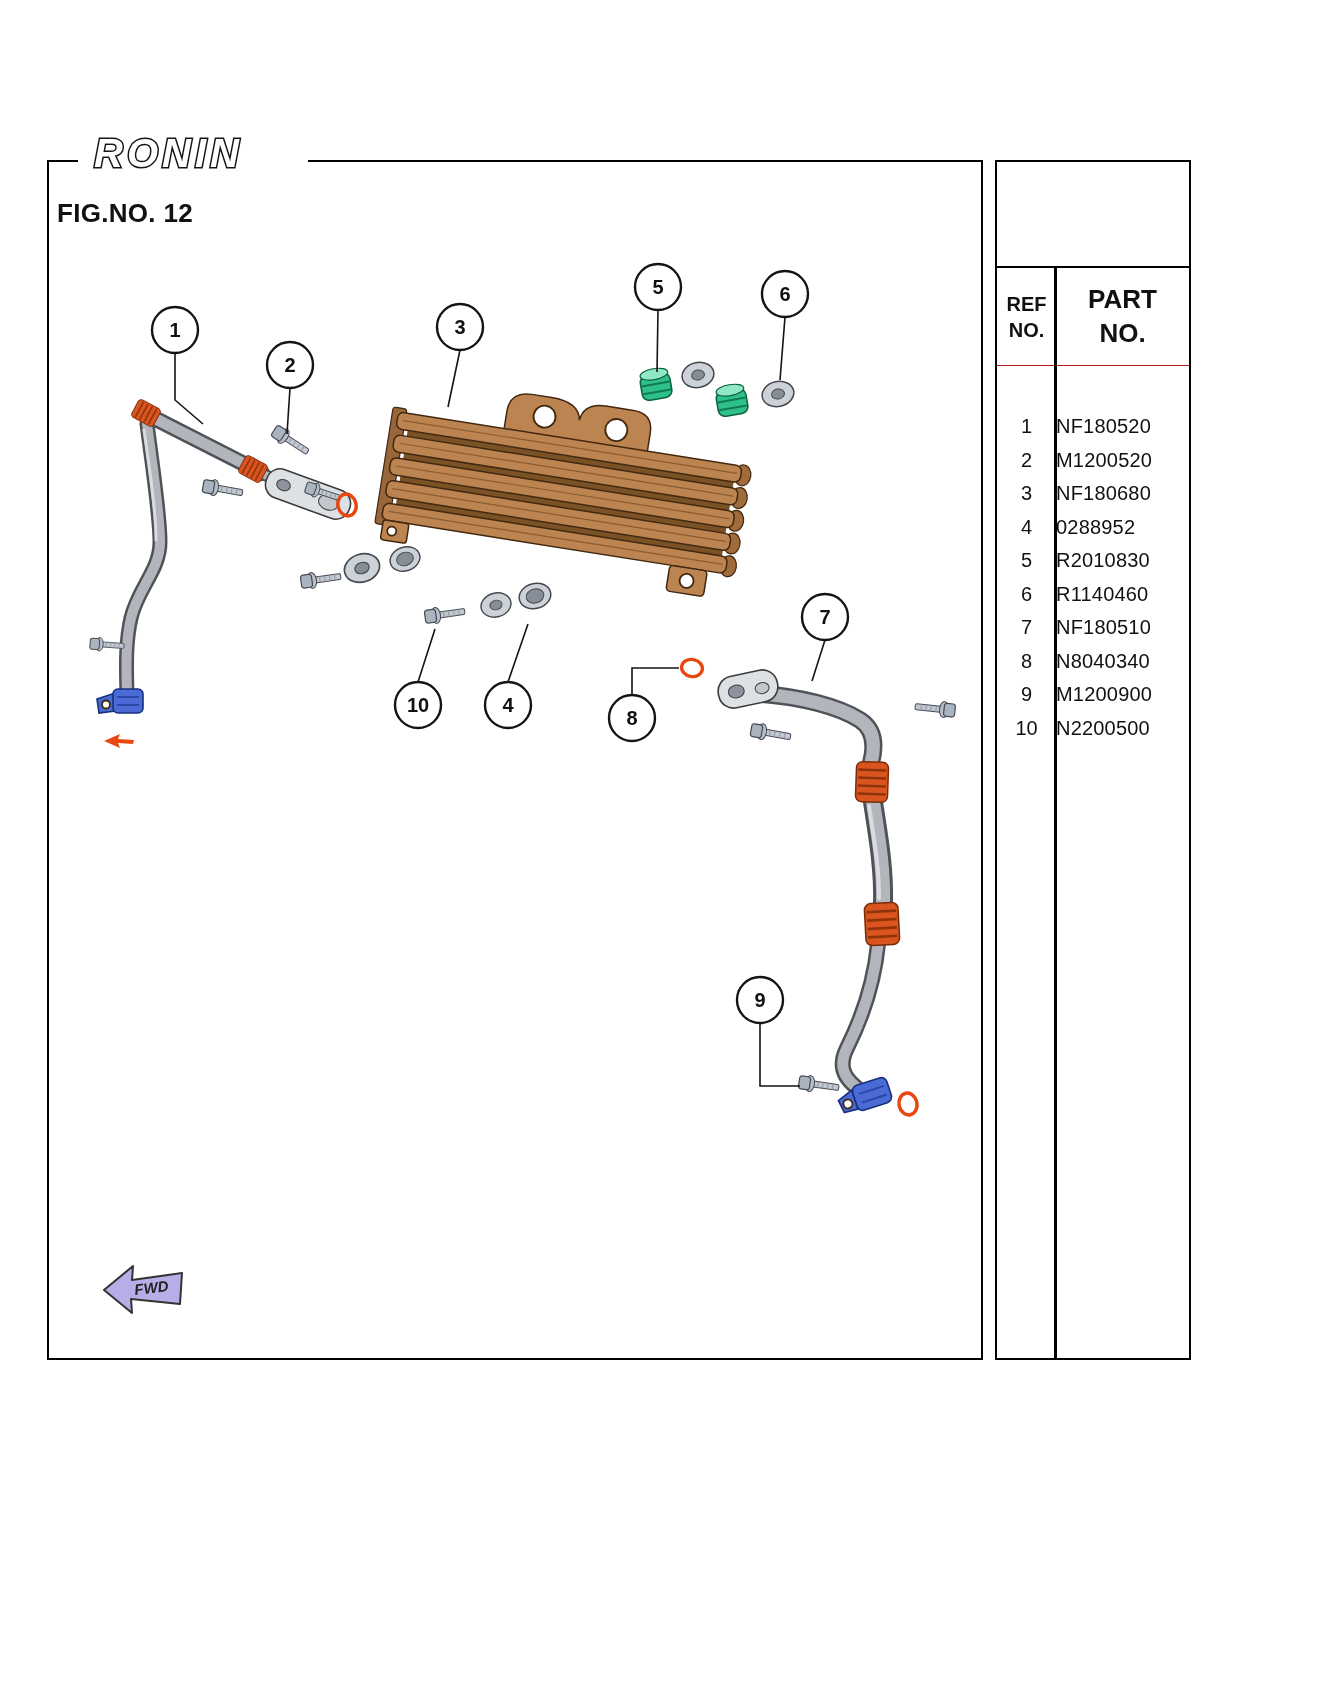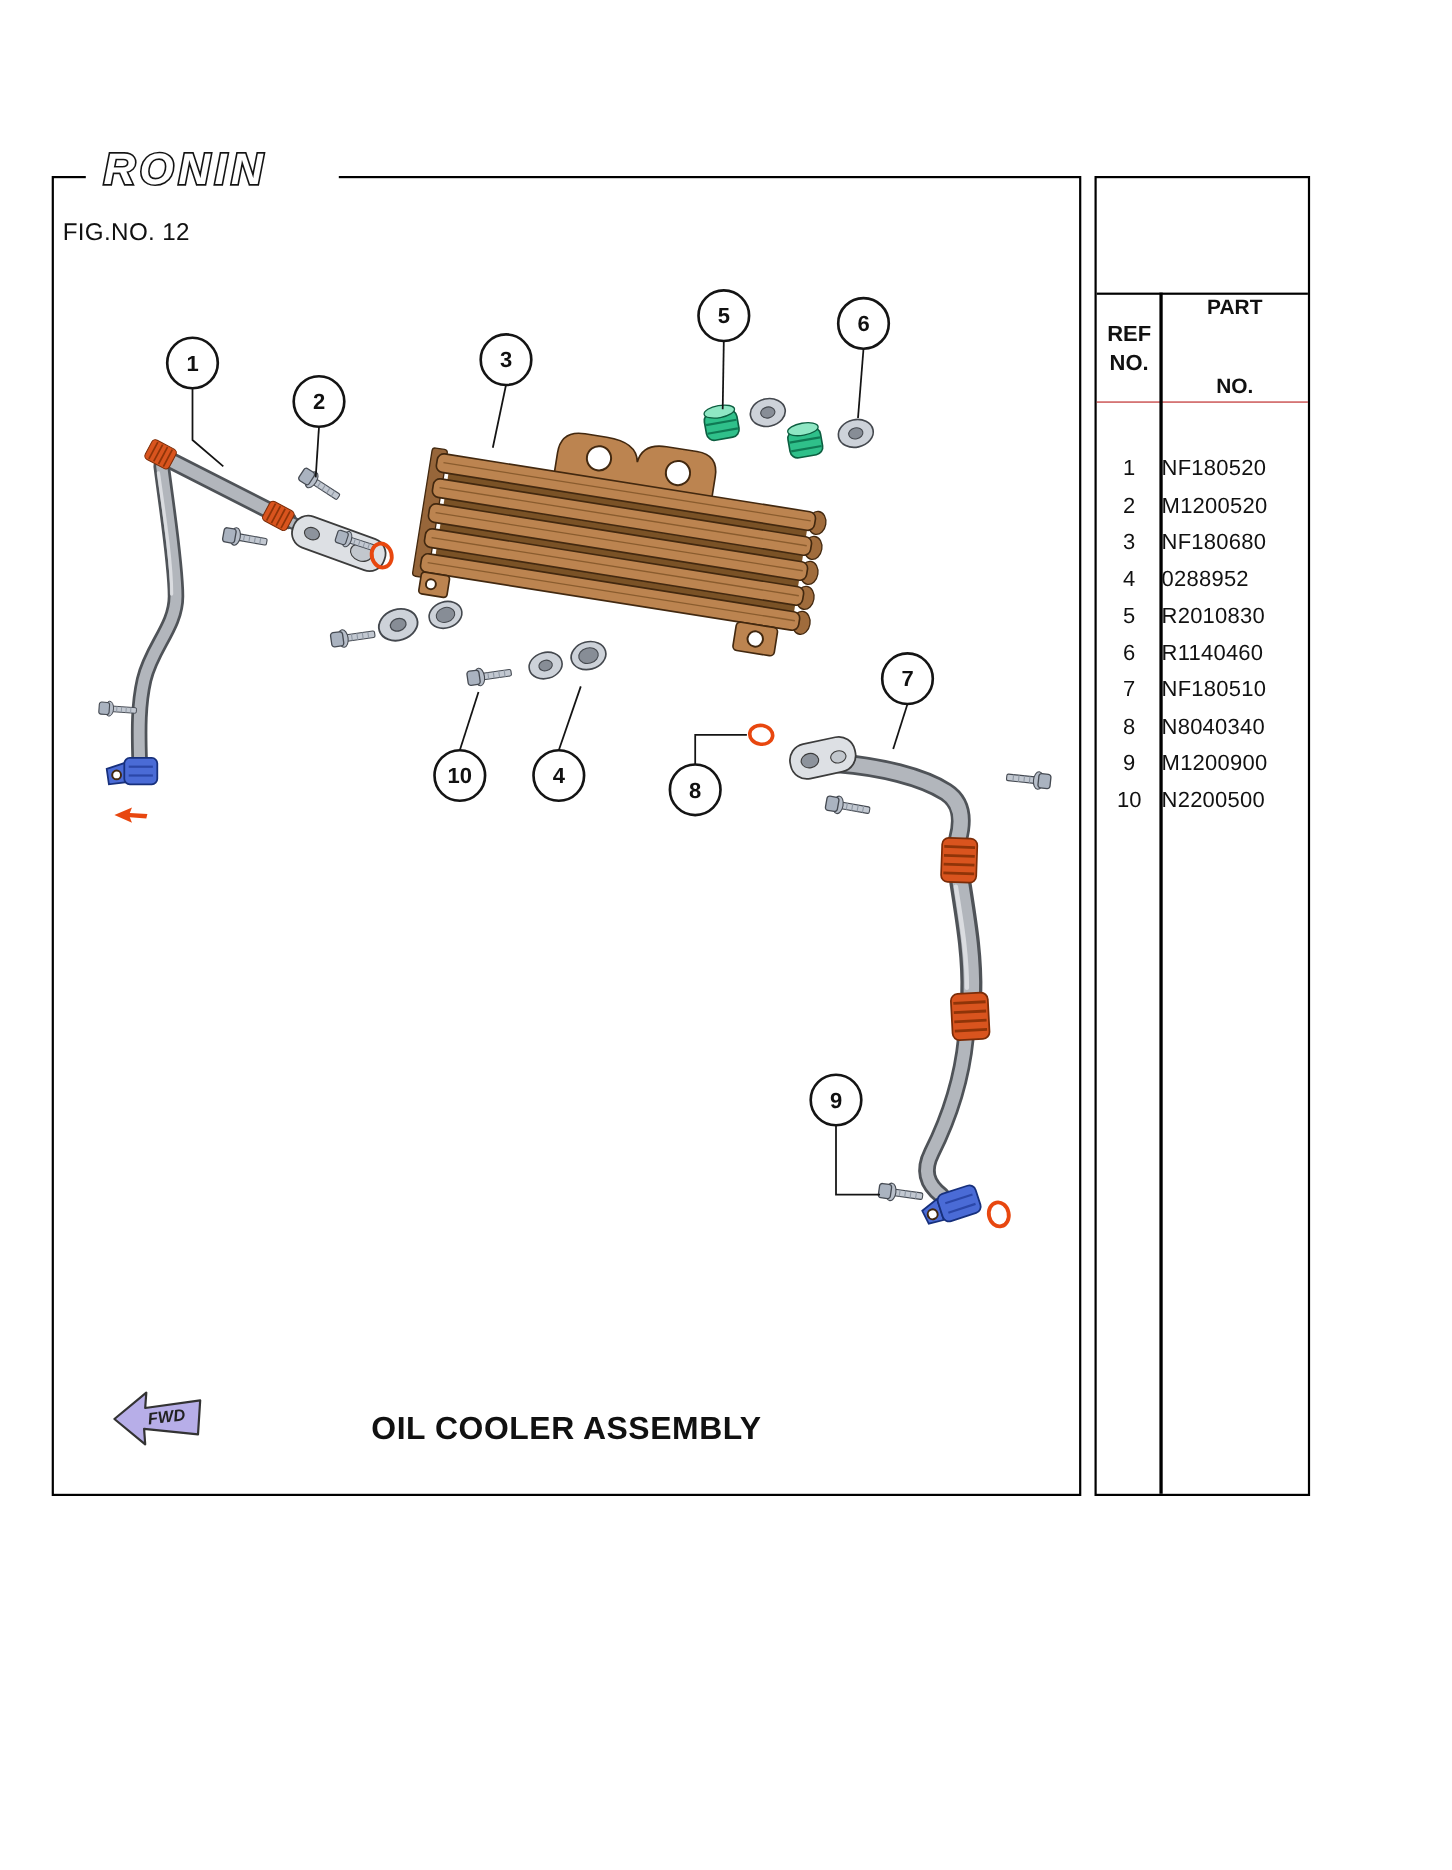--- a/index.html
+++ b/index.html
@@ -2,33 +2,33 @@
 <html><head>
 <meta charset="utf-8">
 <style>
   html,body{margin:0;padding:0;background:#fff;}
   .page{position:relative;width:1320px;height:1700px;background:#fff;
         font-family:"Liberation Sans",sans-serif;overflow:hidden;color:#111;}
   .abs{position:absolute;}
 
   
   .dbox{left:47px;top:160px;width:936px;height:1200px;border:2.5px solid #000;box-sizing:border-box;}
-  .fig-label{left:57px;top:198px;font-size:22px;font-weight:400;letter-spacing:.3px;}
+  .fig-label{left:57px;top:198px;font-size:26px;font-weight:700;letter-spacing:.3px;}
   .diagram-title{left:47px;top:1283px;width:936px;text-align:center;
                  font-size:29px;font-weight:700;letter-spacing:.5px;}
 
   
   .ptable{left:995px;top:160px;width:196px;height:1200px;border:2.5px solid #000;
           box-sizing:border-box;background:#fff;}
   .ptable-top{height:104px;border-bottom:2.5px solid #000;}
   .ptable-header{display:flex;height:97px;border-bottom:1px solid #b91c1c;}
   .th{display:flex;flex-direction:column;justify-content:center;align-items:center;
       font-weight:700;line-height:1.3;}
   .th-ref{width:59px;font-size:20px;}
-  .th-part{flex:1;font-size:19px;justify-content:space-between;}
+  .th-part{flex:1;font-size:26px;}
   .col-divider{position:absolute;left:57px;top:104px;bottom:0;width:2.5px;background:#000;}
   .rows{position:absolute;left:0;right:0;top:248px;}
   .prow{display:flex;height:33.5px;align-items:center;font-size:20px;}
   .prow-ref{width:59px;text-align:center;}
   .prow-part{flex:1;text-align:left;letter-spacing:.2px;}
 
   
   .art{left:0;top:0;}
   .leader{fill:none;stroke:#141414;stroke-width:1.6px;}
   .callout-circle{fill:#fff;stroke:#141414;stroke-width:2.4px;}
@@ -68,21 +68,20 @@
 </style>
 </head>
 <body>
 
 <div class="page">
 
   <div class="abs dbox"></div>
 
   <div class="abs fig-label">FIG.NO. 12</div>
 
-  <div class="abs diagram-title">OIL COOLER ASSEMBLY</div>
 
   <div class="abs ptable">
     <div class="ptable-top"></div>
     <div class="ptable-header">
       <div class="th th-ref">
         <span>REF</span>
         <span>NO.</span>
       </div>
       <div class="th th-part">
         <span>PART</span>

